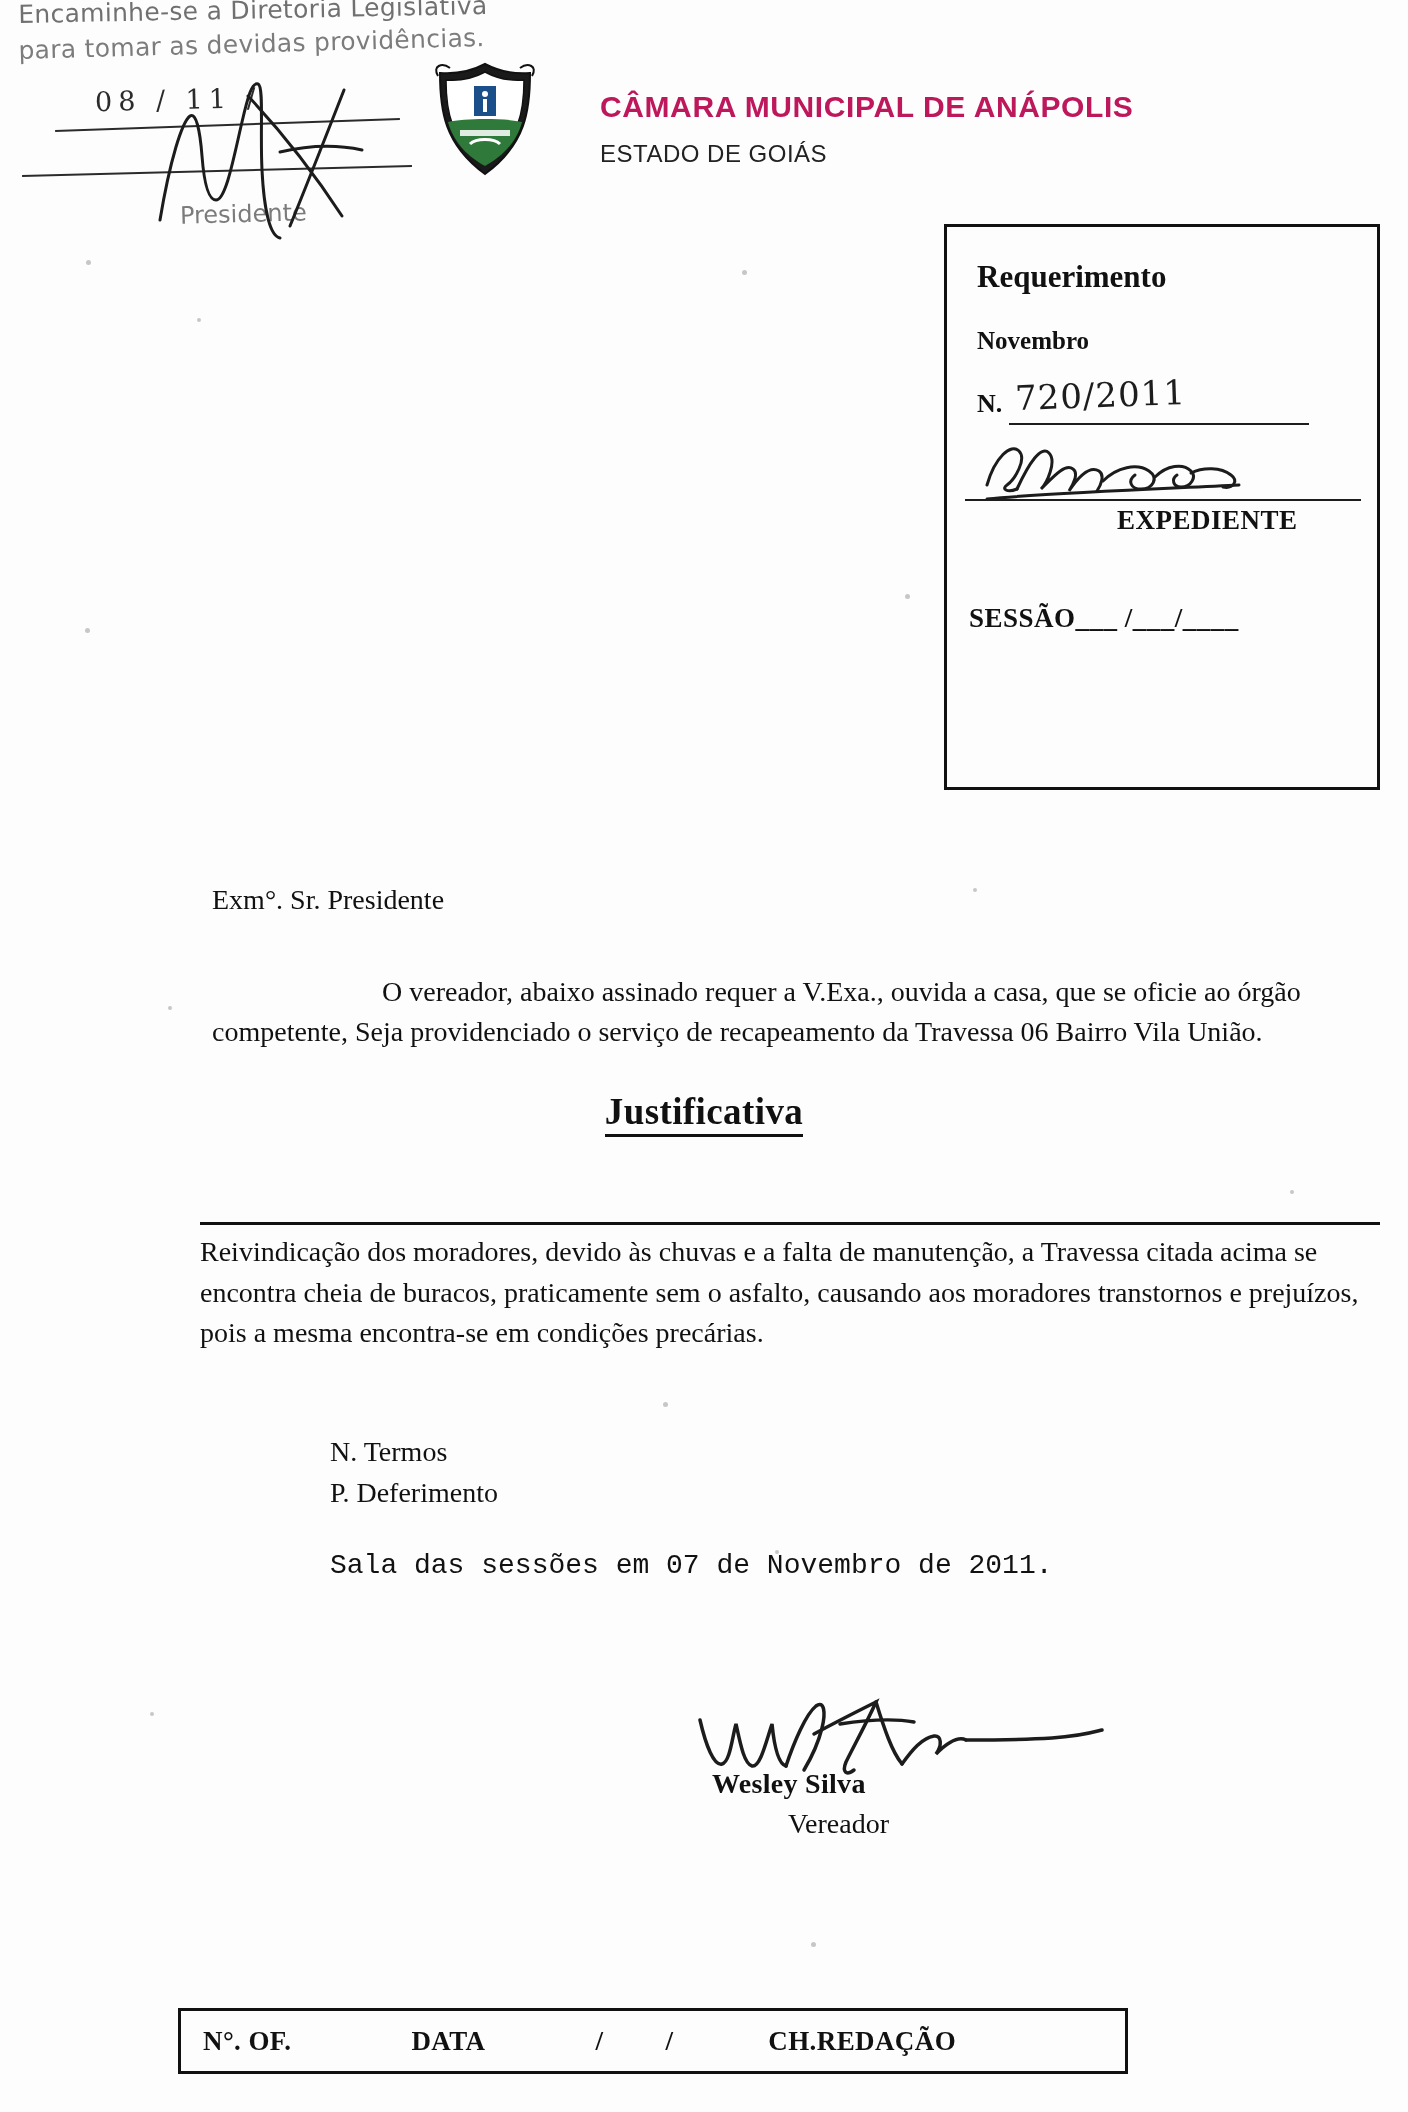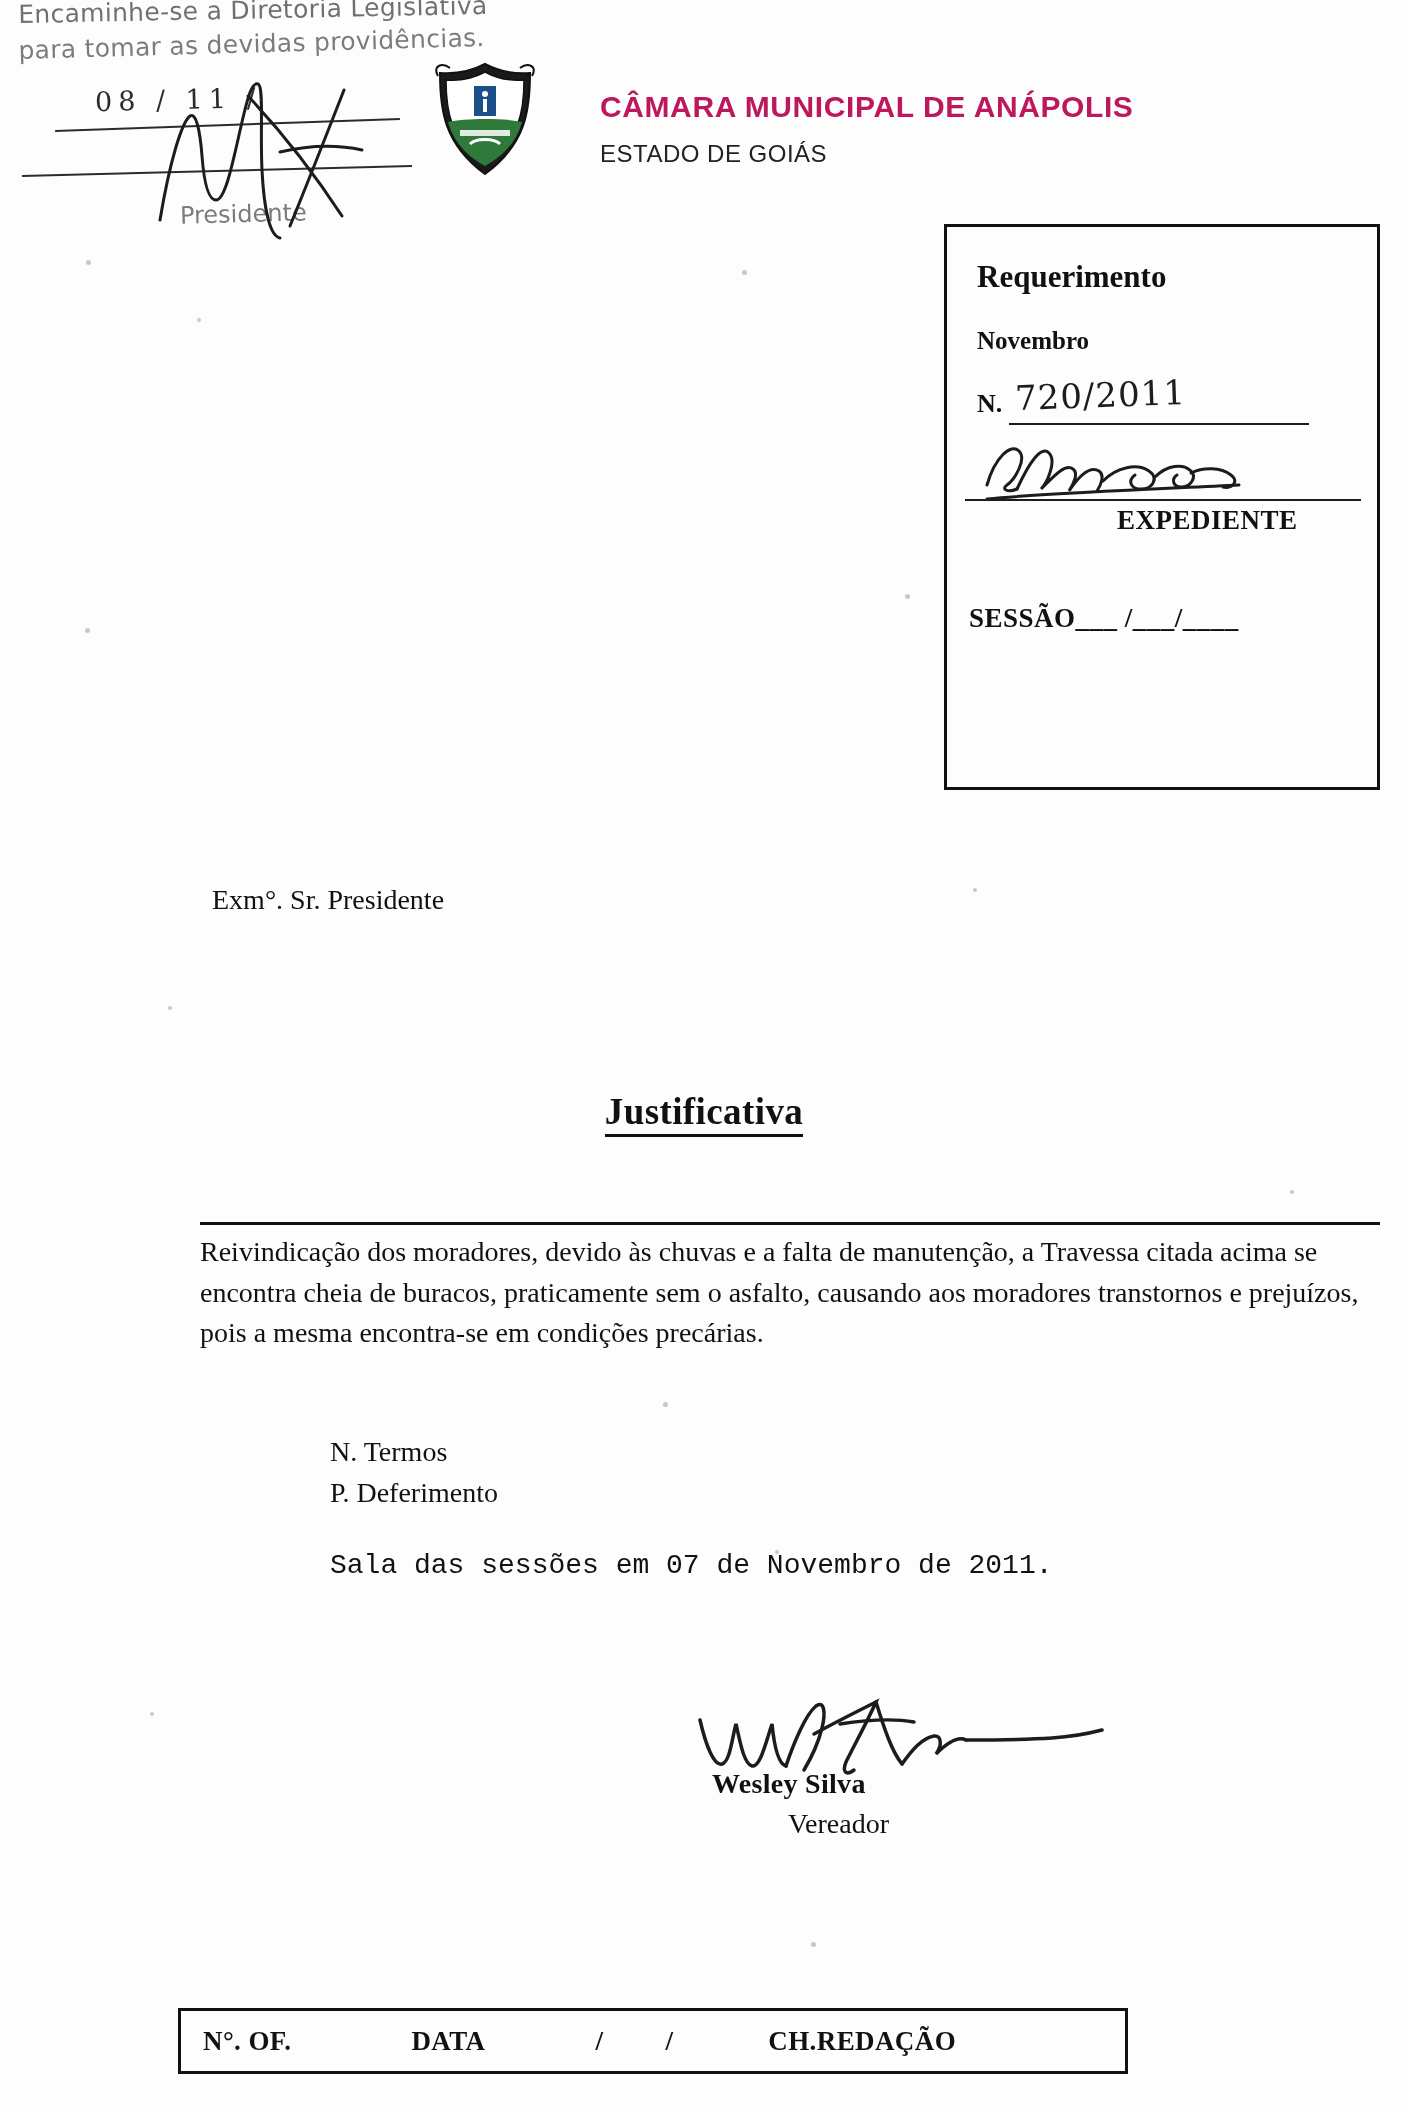--- a/index.html
+++ b/index.html
@@ -390,20 +390,21 @@
         <path d="M10,72 C70,66 180,62 262,58"></path>
       </g>
     </svg>
 
     <div class="exp-rule"></div>
     <div class="expediente">EXPEDIENTE</div>
     <div class="sessao">SESSÃO___ /___/____</div>
   </div>
 
   <div class="exmo">Exm°. Sr. Presidente</div>
+  <div class="para1">O vereador, abaixo assinado requer a V.Exa., ouvida a casa, que se oficie ao órgão competente, Seja providenciado o serviço de recapeamento da Travessa 06 Bairro Vila União.</div>
 
   <div class="justificativa">
     <span>Justificativa</span>
   </div>
   <div class="just-rule"></div>
   <div class="para2">Reivindicação dos moradores, devido às chuvas e a falta de manutenção, a Travessa citada acima se encontra cheia de buracos, praticamente sem o asfalto, causando aos moradores transtornos e prejuízos, pois a mesma encontra-se em condições precárias.</div>
 
   <div class="ntermos">
     <div>N. Termos</div>
     <div>P. Deferimento</div>

